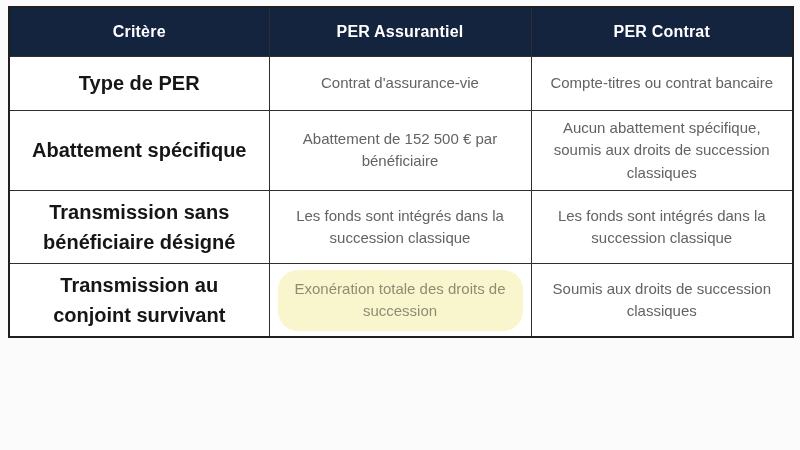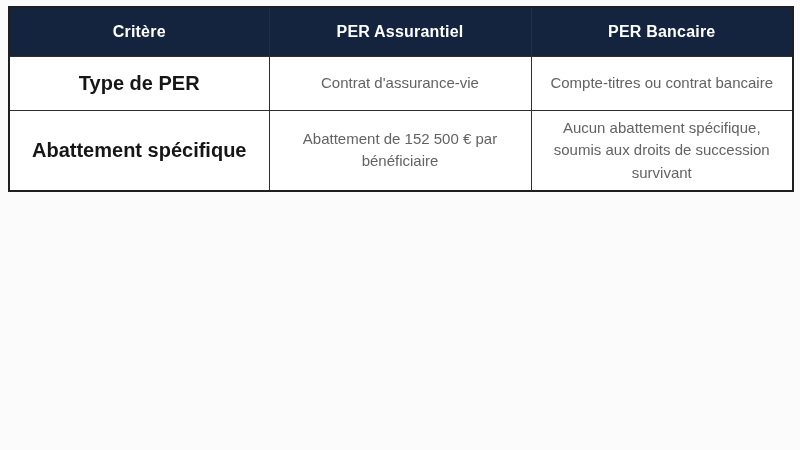--- a/index.html
+++ b/index.html
@@ -77,29 +77,41 @@
   <table class="cmp">
     <colgroup>
         <col class="c1">
         <col class="c2">
         <col class="c3">
       </colgroup>
     <thead>
       <tr>
         <th>Critère</th>
         <th>PER Assurantiel</th>
-        <th>PER Bancaire</th>
+        <th>PER Contrat</th>
       </tr>
     </thead>
     <tbody>
       <tr style="height:54px;">
         <td class="crit">Type de PER</td>
         <td class="val">Contrat d'assurance-vie</td>
         <td class="val">Compte-titres ou contrat bancaire</td>
       </tr>
       <tr style="height:65px;">
         <td class="crit">Abattement spécifique</td>
         <td class="val">Abattement de 152 500 € par bénéficiaire</td>
-        <td class="val">Aucun abattement spécifique, soumis aux droits de succession survivant</td>
+        <td class="val">Aucun abattement spécifique, soumis aux droits de succession classiques</td>
+      </tr>
+      <tr style="height:55px;">
+        <td class="crit">Transmission sans bénéficiaire désigné</td>
+        <td class="val">Les fonds sont intégrés dans la succession classique</td>
+        <td class="val">Les fonds sont intégrés dans la succession classique</td>
+      </tr>
+      <tr style="height:57px;">
+        <td class="crit">Transmission au conjoint survivant</td>
+        <td class="val" style="padding:4px 8px;">
+          <span class="hl">Exonération totale des droits de succession</span>
+        </td>
+        <td class="val">Soumis aux droits de succession classiques</td>
       </tr>
     </tbody>
   </table>
 </div>
 
 </body></html>

